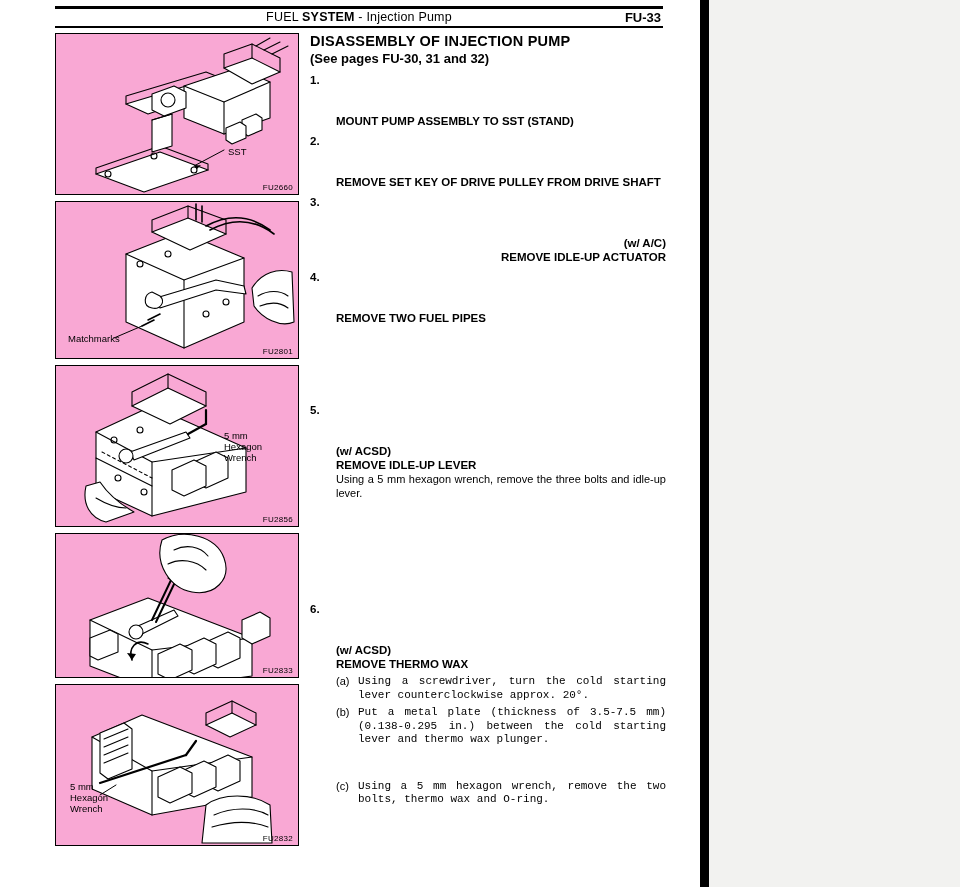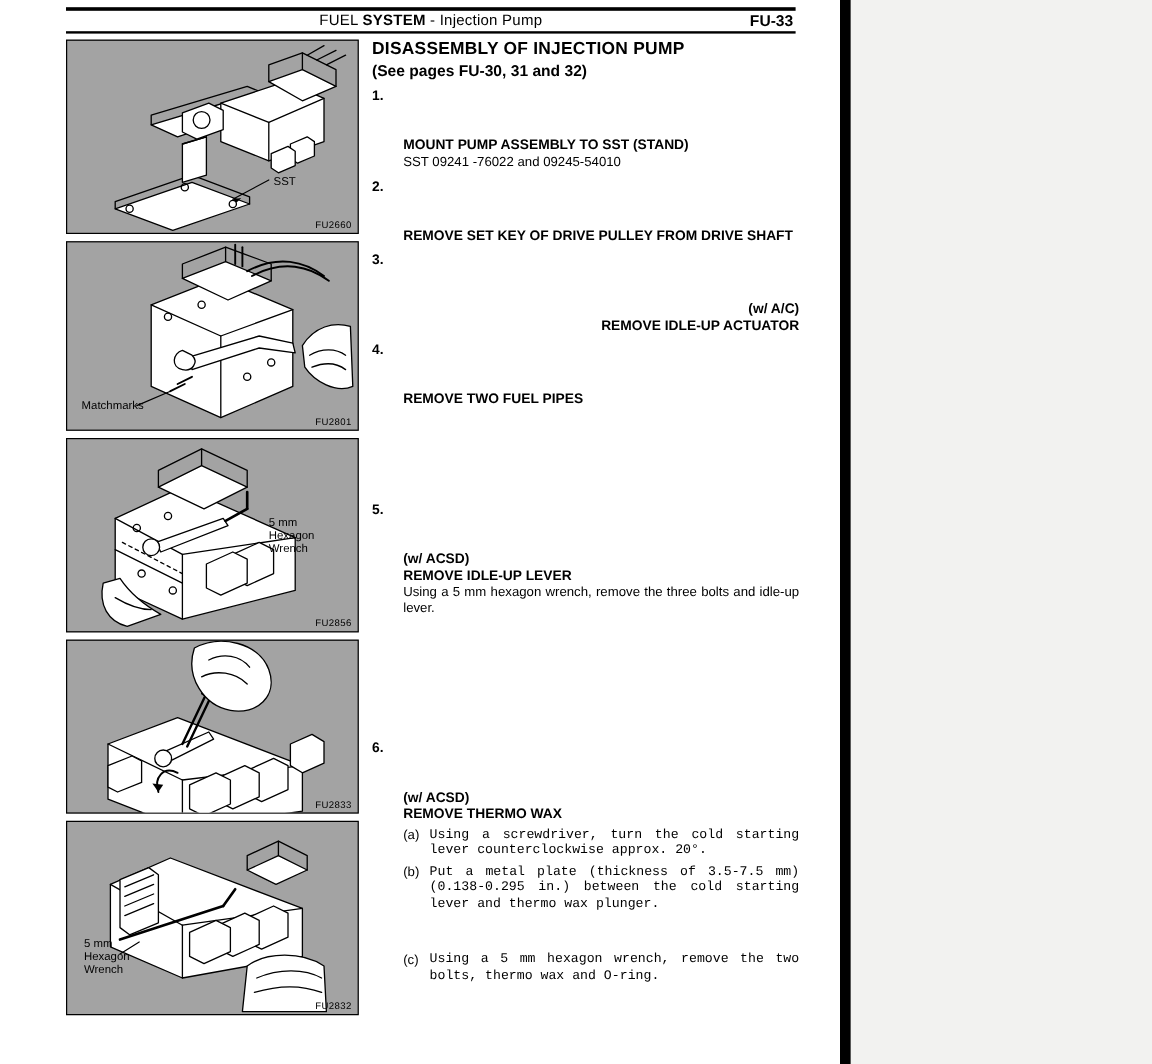--- a/index.html
+++ b/index.html
@@ -64,21 +64,21 @@
     position: absolute; right: 2px; top: 3px;
     font-size: 13px; font-weight: bold; line-height: 17px;
   }
 
   
   .figcol { position: absolute; left: 55px; top: 33px; width: 244px; }
   .figure {
     position: relative;
     width: 244px;
     border: 1.5px solid #000;
-    background: #a3a3a3;
+    background: #f9a8d4;
     margin-bottom: 6px;
     overflow: hidden;
   }
   .fig-code {
     position: absolute; right: 5px; bottom: 2px;
     font-size: 8px; letter-spacing: .3px; color: #000;
   }
   .fig-label {
     position: absolute;
     font-size: 9.5px;
@@ -359,21 +359,20 @@
 
   <div class="textcol">
 
     <h1 class="doc-title">DISASSEMBLY OF INJECTION PUMP</h1>
     <div class="subtitle">(See pages FU-30, 31 and 32)</div>
 
     <div class="step">
       <div class="num">1.</div>
       <div class="body">
         <div class="head">MOUNT PUMP ASSEMBLY TO SST (STAND)</div>
-        <div class="para">SST 09241 -76022 and 09245-54010</div>
       </div>
     </div>
 
     <div class="step">
       <div class="num">2.</div>
       <div class="body">
         <div class="head">REMOVE SET KEY OF DRIVE PULLEY FROM DRIVE SHAFT</div>
       </div>
     </div>
 

